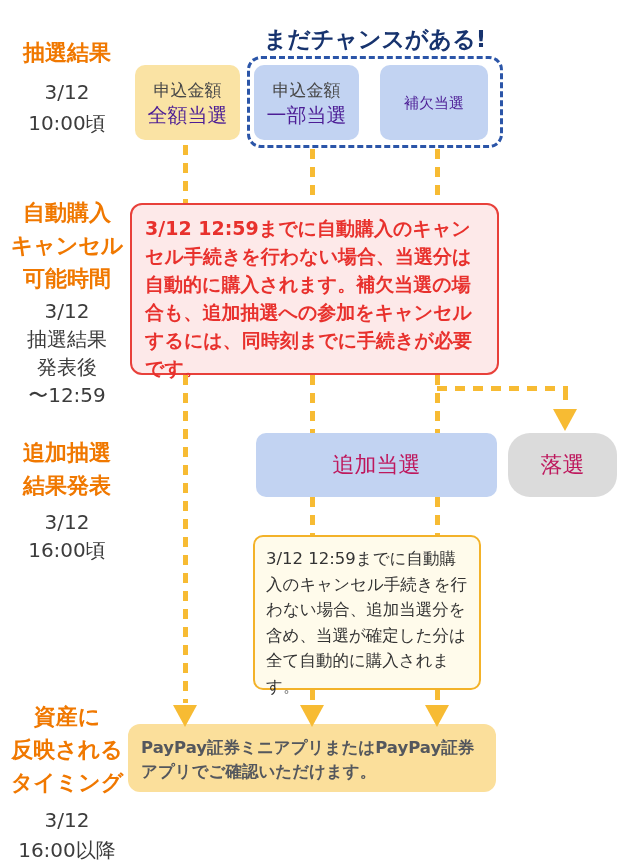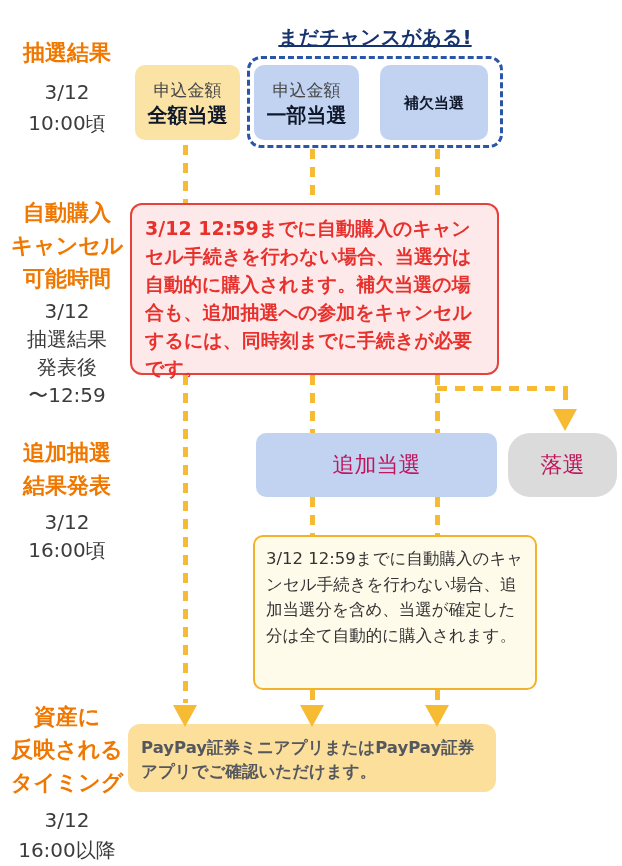--- a/index.html
+++ b/index.html
@@ -9,33 +9,33 @@
   }
   
   .tl{position:absolute;left:0;width:134px;text-align:center;}
   .tl-title span{display:block;font-size:22px;font-weight:bold;color:#F07800;line-height:33px;}
   .tl-detail{margin-top:5px;}
   .tl-detail span{display:block;font-size:20px;color:#3C3C3C;line-height:28px;}
   
   .box{position:absolute;display:flex;flex-direction:column;align-items:center;justify-content:center;
        border-radius:10px;box-sizing:border-box;text-align:center;}
   .box .sub{font-size:17px;color:#474747;line-height:24px;}
-  .box .main{font-size:20px;font-weight:bold;color:#0f172a;line-height:26px;}
+  .box .main{font-size:20px;font-weight:normal;color:#4c1d95;line-height:26px;}
   .label-lg{font-size:22px;font-weight:normal;color:#be185d;}
   
   .banner{position:absolute;left:247px;top:24px;width:256px;text-align:center;
-          font-size:20px;font-weight:bold;color:#17336E;text-decoration:underline;}
+          font-size:23px;font-weight:bold;color:#17336E;}
   
   .chance-group{position:absolute;left:247px;top:56px;width:256px;height:92px;
                 border:3px dashed #2B55A8;border-radius:14px;box-sizing:border-box;}
   
   .red-box{position:absolute;left:130px;top:203px;width:369px;height:172px;box-sizing:border-box;
            background:#FDE9E9;border:2px solid #E8403A;border-radius:12px;padding:9px 13px;
            font-size:19px;font-weight:bold;color:#E8312D;line-height:28px;text-align:left;}
-  .note-box{position:absolute;left:253px;top:535px;width:284px;height:155px;box-sizing:border-box;
+  .note-box{position:absolute;left:253px;top:535px;width:228px;height:155px;box-sizing:border-box;
             background:#FFFBEB;border:2px solid #F3B229;border-radius:10px;padding:9px 11px;
             font-size:16.5px;color:#333333;line-height:25.5px;text-align:left;}
   .confirm-box{position:absolute;left:128px;top:724px;width:368px;height:68px;box-sizing:border-box;
                background:#FBDF9B;border-radius:12px;padding:12px 13px;
                font-size:16.5px;font-weight:bold;color:#54575D;line-height:24px;text-align:left;}
   
   .vline{position:absolute;width:5px;
          background:repeating-linear-gradient(to bottom,#F7BB33 0 10px,transparent 10px 18px);}
   .hline{position:absolute;height:5px;
          background:repeating-linear-gradient(to right,#F7BB33 0 10px,transparent 10px 18px);}

